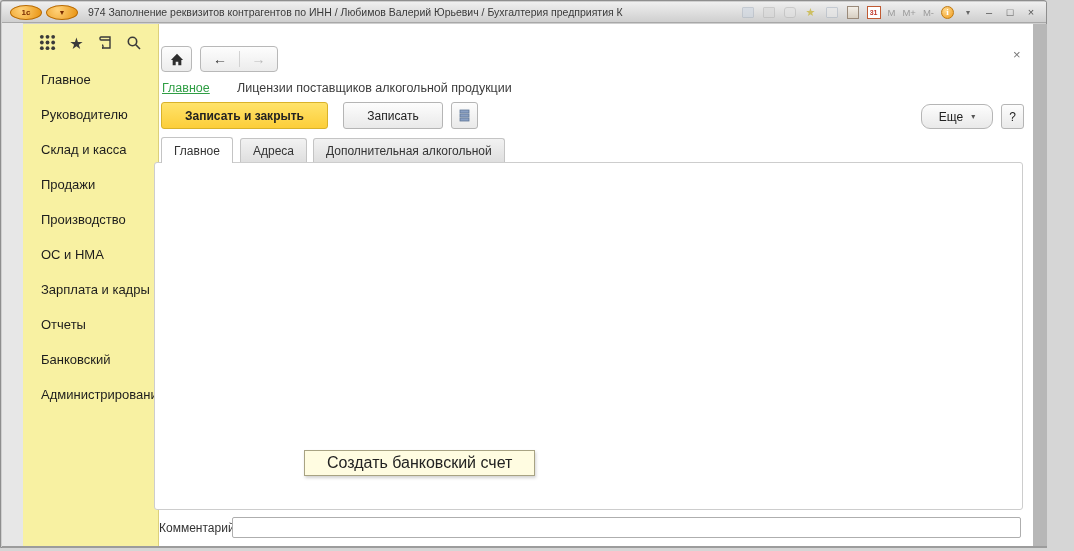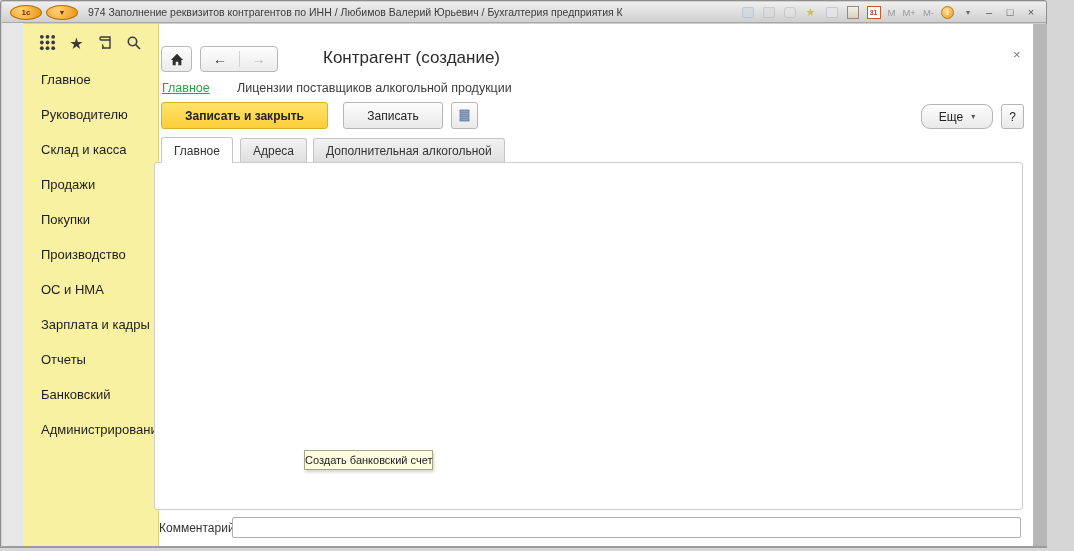--- a/index.html
+++ b/index.html
@@ -81,21 +81,21 @@
   .toggle:first-child { border-radius:3px 0 0 3px; }
   .toggle:last-child { border-radius:0 3px 3px 0; }
   .toggle + .toggle { border-left:none; }
 
   .inn-band { left:154px; top:307px; width:634px; height:33px; background:#fdeec4; }
   .inn-input { border:2px solid #e3a53a; border-radius:2px; }
 
   .section-h { font-size:13.5px; color:#2f9e44; }
   .link-blue { color:#3a75b0; text-decoration:underline; font-size:12px; }
 
-  .tooltip { background:#fffce1; border:1px solid #a8a383; padding:3px 0; font-size:11px; color:#222;
+  .tooltip { background:#fffce1; border:1px solid #a8a383; padding:3px 22px; font-size:16px; color:#222;
     box-shadow:1px 2px 3px rgba(0,0,0,.18); white-space:nowrap; z-index:5; }
 </style>
 </head>
 <body>
 
 <div class="abs window">
 
   <div class="abs titlebar">
     <span class="logo-circle">1с</span>
     <span class="logo-circle" style="font-size:7px;">▼</span>
@@ -160,21 +160,20 @@
         <svg width="16" height="16" viewBox="0 0 16 16" fill="none" stroke="#3a3a3a" stroke-width="1.6">
             <circle cx="6.5" cy="6.5" r="4.2"></circle>
             <line x1="9.8" y1="9.8" x2="14" y2="14"></line>
           </svg>
       </span>
     </div>
     <div class="side-item">Главное</div>
     <div class="side-item">Руководителю</div>
     <div class="side-item">Склад и касса</div>
     <div class="side-item">Продажи</div>
-    <div class="side-item">Покупки</div>
     <div class="side-item">Производство</div>
     <div class="side-item">ОС и НМА</div>
     <div class="side-item">Зарплата и кадры</div>
     <div class="side-item">Отчеты</div>
     <div class="side-item">Банковский</div>
     <div class="side-item">Администрирование</div>
   </div>
 
   <div class="abs content"></div>
   <div class="abs frame-right"></div>
@@ -184,21 +183,20 @@
 
   <div class="abs navbtn" style="left:160px; top:45px; width:31px; height:26px;">
     <svg width="14" height="13" viewBox="0 0 16 15">
         <path d="M8 1 L15 8 h-2 v6 h-3.5 v-4 h-3 v4 H3 V8 H1 Z" fill="#2e2e2e"></path>
       </svg>
   </div>
   <div class="abs navbtn" style="left:199px; top:45px; width:78px; height:26px; padding:0;">
     <span style="width:39px;text-align:center;" class="arrow">←</span>
     <span style="width:39px;text-align:center;color:#b9b9b9;border-left:1px solid #d2d2d2;" class="arrow">→</span>
   </div>
-  <span class="abs page-title" style="left:322px; top:47px;">Контрагент (создание)</span>
 
   <span class="abs crumb-green" style="left:161px; top:80px;">Главное</span>
   <span class="abs crumb-plain" style="left:236px; top:80px;">Лицензии поставщиков алкогольной продукции</span>
 
   <button class="abs btn btn-yellow" style="left:160px; top:101px; width:167px; height:27px;">Записать и закрыть</button>
   <button class="abs btn" style="left:342px; top:101px; width:100px; height:27px;">Записать</button>
   <button class="abs btn" style="left:450px; top:101px; width:27px; height:27px;">
     <svg width="11" height="13" viewBox="0 0 11 13">
         <g fill="#8aa0c4" stroke="#5f7797" stroke-width="0.8">
           <rect x="1" y="1" width="9" height="3"></rect>

